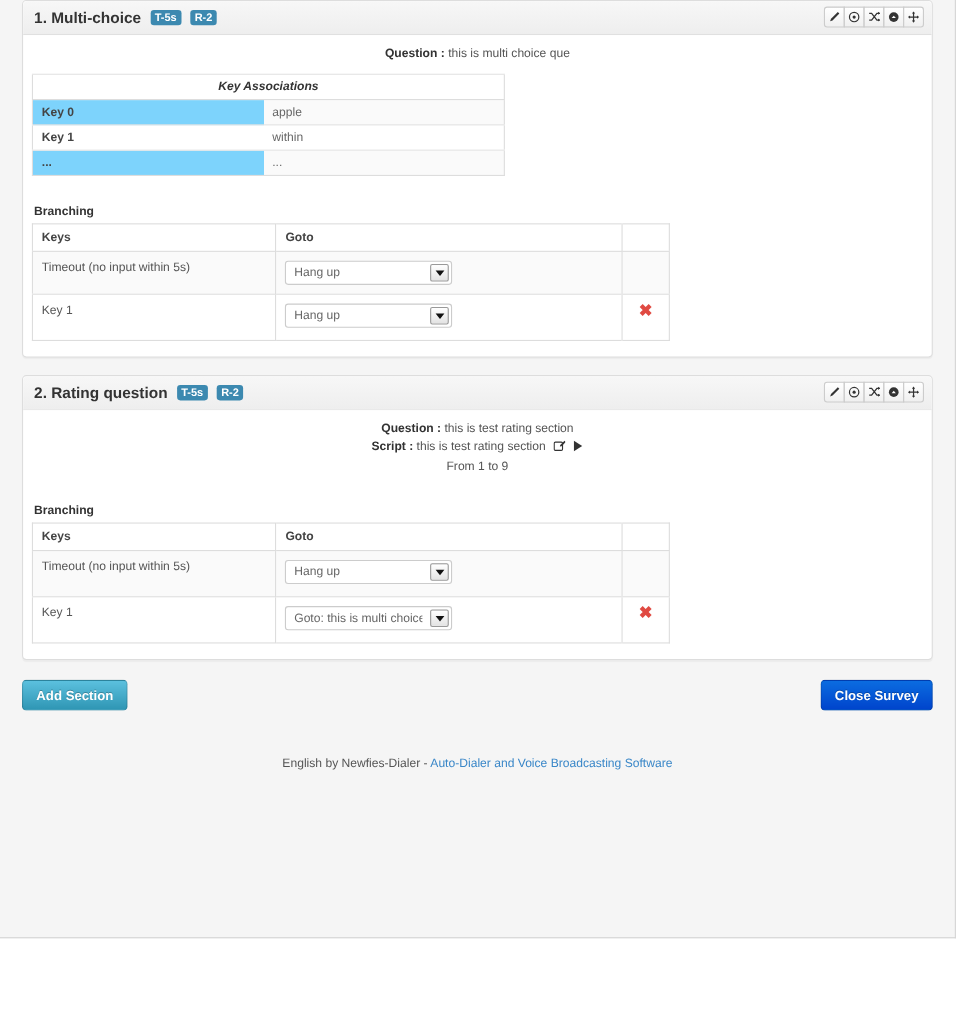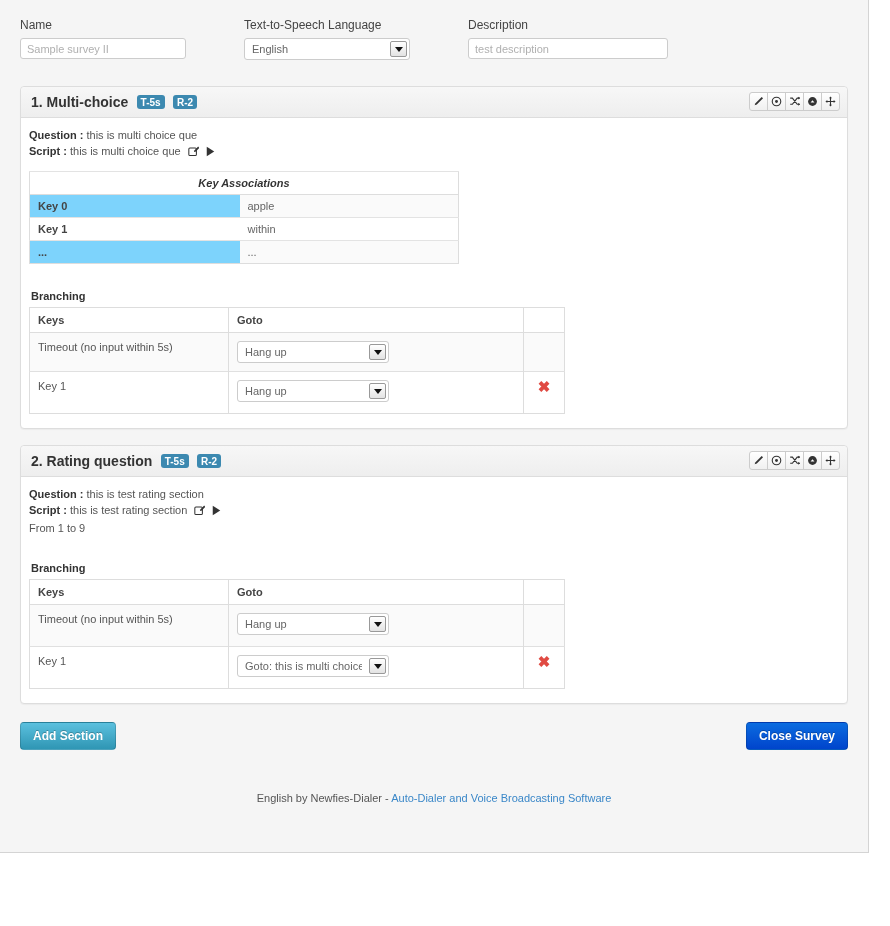--- a/index.html
+++ b/index.html
@@ -154,20 +154,21 @@
   .tool-btn:last-child  { border-radius: 0 3px 3px 0; }
   .tool-btn svg { display: block; }
 
   .panel-body { padding: 10px 8px 14px 8px; }
 
   .qline {
     font-size: 11px;
     color: #555555;
     line-height: 15px;
     margin-bottom: 1px;
+    text-align: center;
   }
   .qline b { color: #333333; }
   .qline .mini-icon { margin-left: 4px; vertical-align: -2px; }
 
   
   .ka-table {
     width: 430px;
     border-collapse: collapse;
     border: 1px solid #dddddd;
     margin-top: 10px;
@@ -193,21 +194,21 @@
   .ka-row-alt .ka-key, .ka-row-alt .ka-val { background: #ffffff; }
 
   
   .branch-label {
     font-size: 11px;
     font-weight: bold;
     color: #333333;
     margin: 26px 0 5px 2px;
   }
   .br-table {
-    width: 536px;
+    width: 580px;
     border-collapse: collapse;
     border: 1px solid #dddddd;
     background: #ffffff;
   }
   .br-table th {
     text-align: left;
     font-size: 11px;
     font-weight: bold;
     color: #444444;
     padding: 6px 8px;
@@ -267,40 +268,20 @@
   }
   .powered a { color: #3a87c8; text-decoration: none; }
 </style>
 </head>
 <body>
 
 <div id="app">
   <div class="page-container">
     <div class="inner">
 
-      <div class="form-row">
-
-        <div class="field field-name">
-          <div class="field-label">Name</div>
-          <input class="txt-input name-input" type="text" readonly="" value="Sample survey II" style="">
-        </div>
-
-        <div class="field field-tts">
-          <div class="field-label">Text-to-Speech Language</div>
-          <div class="select-wrap">
-            <span class="sel-text">English</span>
-            <span class="sel-btn"></span>
-          </div>
-        </div>
-
-        <div class="field field-desc">
-          <div class="field-label">Description</div>
-          <input class="txt-input desc-input" type="text" readonly="" value="test description" style="">
-        </div>
-      </div>
 
       <div class="panel">
         <div class="panel-heading">
           <span class="panel-title">1. Multi-choice</span>
           <span class="badge">T-5s</span>
           <span class="badge">R-2</span>
 
           <div class="head-tools">
             <div class="tool-btn">
               <svg width="11" height="11" viewBox="0 0 16 16">
@@ -330,35 +311,20 @@
                   <path d="M8 0.6 10.2 3.4H5.8zM8 15.4 5.8 12.6h4.4zM0.6 8 3.4 5.8v4.4zM15.4 8 12.6 10.2V5.8zM7.2 3.4h1.6v9.2H7.2zM3.4 7.2h9.2v1.6H3.4z" fill="#333"></path>
                 </svg>
             </div>
           </div>
         </div>
 
         <div class="panel-body">
           <div class="qline">
             <b>Question :</b>
             <span>this is multi choice que</span>
-          </div>
-          <div class="qline">
-            <b>Script :</b>
-            <span>this is multi choice que</span>
-            <span class="mini-icon">
-              <svg width="11" height="11" viewBox="0 0 16 16">
-                  <rect x="1.2" y="2.8" width="11" height="11" rx="1.6" fill="none" stroke="#333" stroke-width="1.5"></rect>
-                  <path d="M14.8 0.9 9.2 6.5l-.5 2.2 2.2-.5 5.6-5.6z" fill="#333"></path>
-                </svg>
-            </span>
-            <span class="mini-icon">
-              <svg width="9" height="11" viewBox="0 0 12 14">
-                  <path d="M1 0.6 11 7 1 13.4z" fill="#333"></path>
-                </svg>
-            </span>
           </div>
 
           <table class="ka-table">
             <tbody>
                 <tr>
               <td class="ka-title" colspan="2">Key Associations</td>
             </tr>
             <tr>
               <td class="ka-key">Key 0</td>
               <td class="ka-val">apple</td>

